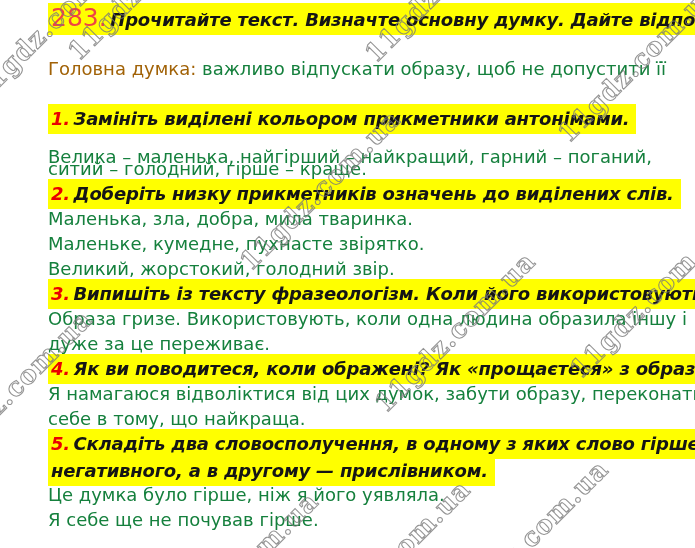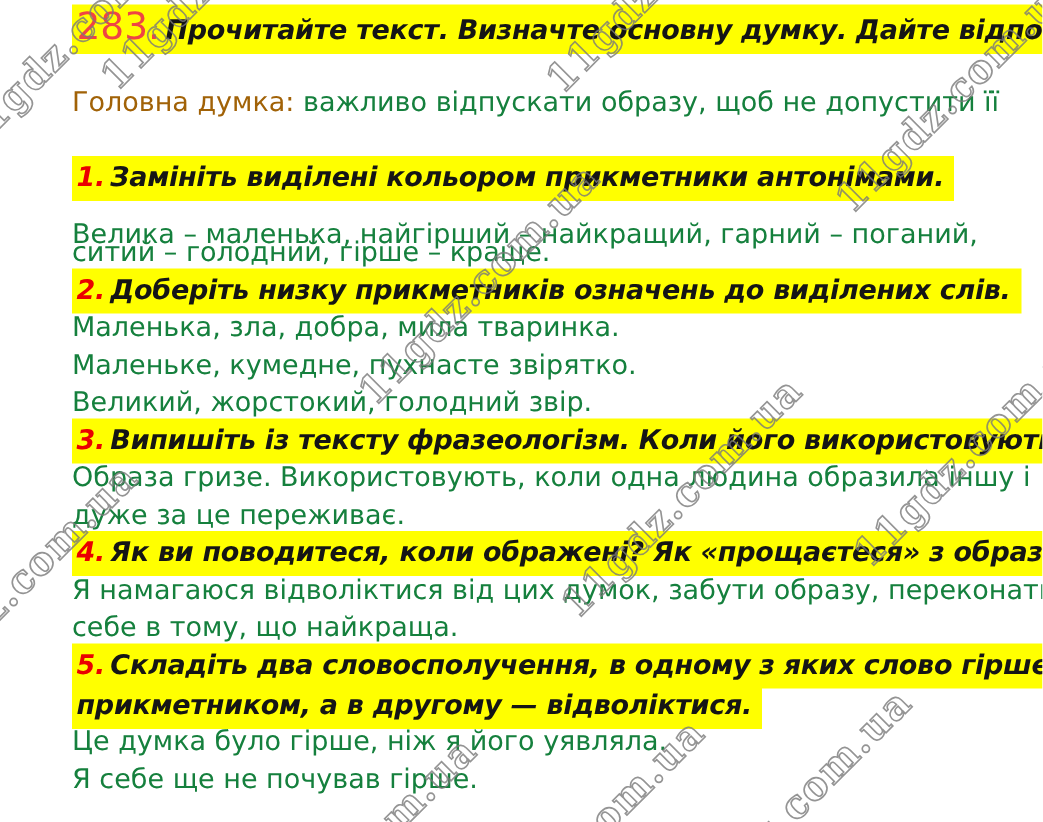--- a/index.html
+++ b/index.html
@@ -119,21 +119,21 @@
     <span class="answer">Я намагаюся відволіктися від цих думок, забути образу, переконати</span>
   </div>
   <div class="line" style="top:406px">
     <span class="answer">себе в тому, що найкраща.</span>
   </div>
 
   <div class="line" style="top:429px">
     <span class="band"><span class="tasknum">5.</span> <span class="prompt">Складіть два словосполучення, в одному з яких слово гірше буде</span></span>
   </div>
   <div class="line" style="top:456px">
-    <span class="band"><span class="prompt">прикметником, а в другому — відволіктися.</span></span>
+    <span class="band"><span class="prompt">негативного, а в другому — прислівником.</span></span>
   </div>
 
   <div class="line" style="top:482px">
     <span class="answer">Це думка було гірше, ніж я його уявляла.</span>
   </div>
   <div class="line" style="top:507px">
     <span class="answer">Я себе ще не почував гірше.</span>
   </div>
 
   <div class="wm" style="left:52px;top:22px">11gdz.com.ua</div>

